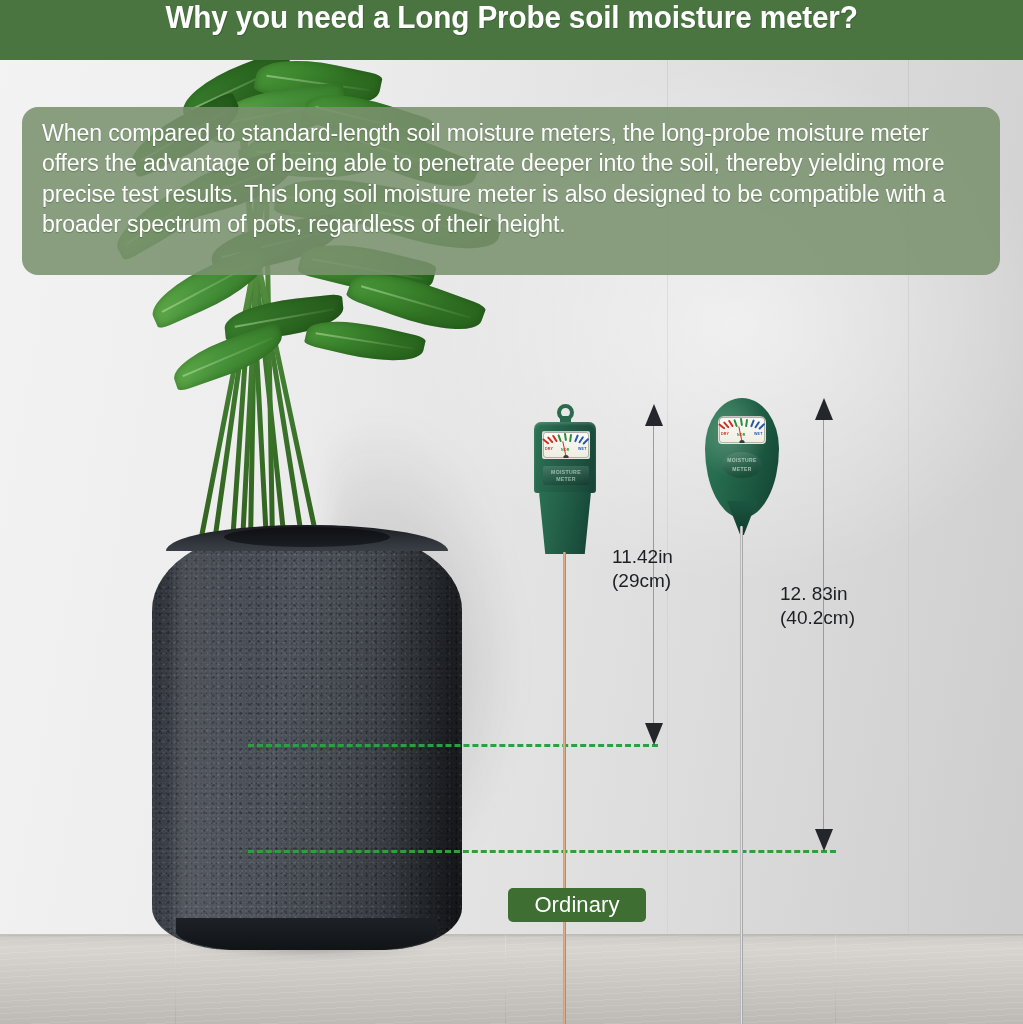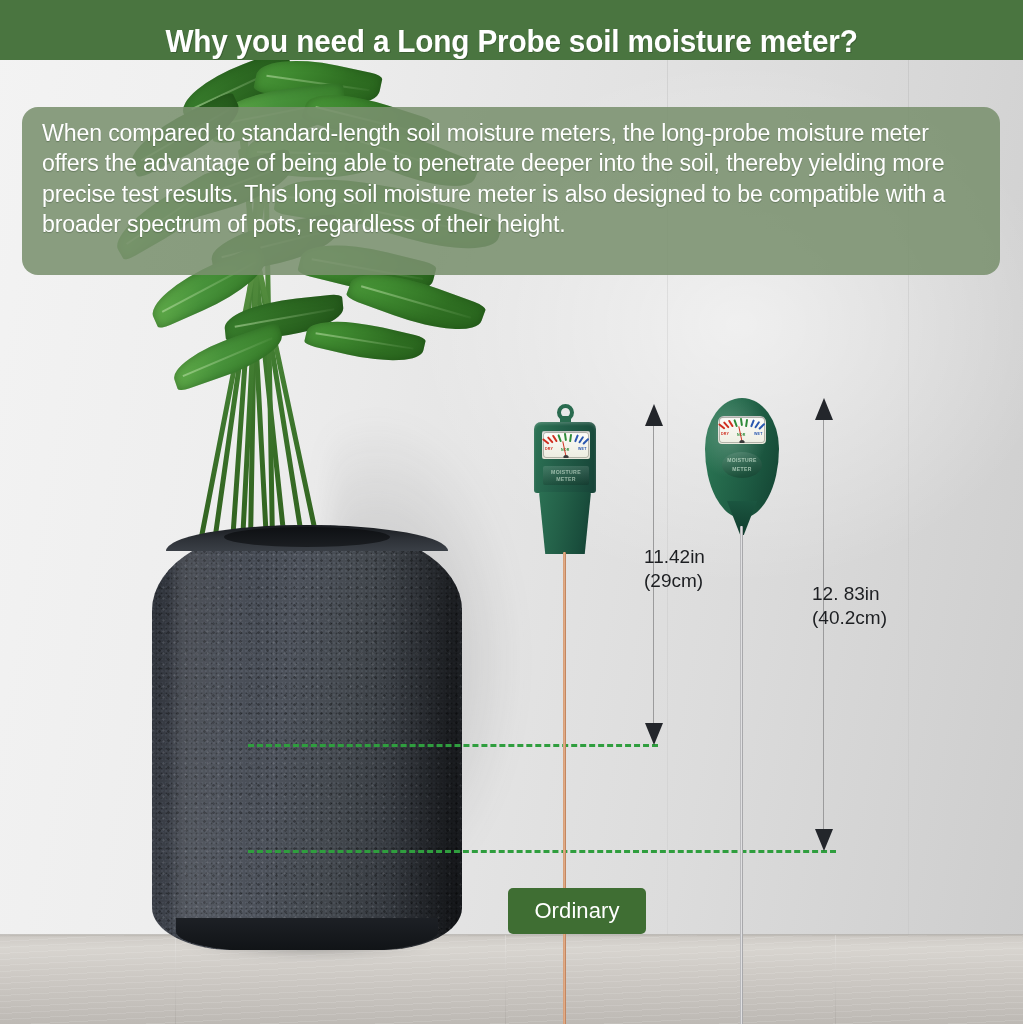--- a/index.html
+++ b/index.html
@@ -129,21 +129,21 @@
     background:linear-gradient(90deg, rgba(190,225,170,.55), rgba(190,225,170,.05));
     transform:rotate(-4deg);
   }
   .leaf.lite { background:linear-gradient(125deg,#67b24e,#47923a 45%,#357a27); }
   .leaf.dark { background:linear-gradient(125deg,#3c8430,#2d6a22 50%,#23551a); }
 
   
   .header {
     position:absolute; left:0; top:0; width:1023px; height:60px;
     background:#4a7540;
-    display:flex; align-items:flex-end; justify-content:center;
+    display:flex; align-items:flex-start; justify-content:center;
   }
   .header-title {
     color:#ffffff; font-size:31px; font-weight:700;
     letter-spacing:-.2px; white-space:nowrap;
     transform:scaleX(.96);
     text-shadow:1px 1px 0 rgba(0,0,0,.18);
   }
 
   
   .desc-box {
@@ -173,21 +173,21 @@
   .arrow-up, .arrow-down {
     position:absolute; width:0; height:0;
     border-left:9px solid transparent;
     border-right:9px solid transparent;
   }
   .arrow-up { border-bottom:22px solid #23262b; }
   .arrow-down { border-top:22px solid #23262b; }
 
   .dim-label {
     position:absolute; color:#1d1f22; font-size:19px; line-height:1.28;
-    text-align:left; white-space:nowrap; font-weight:400;margin-left:32px;
+    text-align:left; white-space:nowrap; font-weight:400;
   }
 
   
   .meter-ord { position:absolute; left:531px; top:404px; width:68px; height:345px; }
   .ord-hook {
     position:absolute; left:26px; top:0; width:17px; height:17px;
     border:4px solid #2a6b4f; border-radius:50%;
     background:transparent;
   }
   .ord-hook-neck {
@@ -290,21 +290,21 @@
     width:5px; height:3px; border-radius:50% 50% 0 0; background:#3b3b3b;
   }
   .gauge-frame {
     position:absolute; inset:1px;
     border:0.8px solid rgba(120,120,110,.5);
     border-radius:3px;
   }
 
   
   .pill {
-    position:absolute; height:46px;
+    position:absolute; height:34px;
     background:#3f6e33; border-radius:5px;
     display:flex; align-items:center; justify-content:center;
     padding:0 14px;
   }
   .pill span { color:#fff; font-size:22px; letter-spacing:.1px; white-space:nowrap; }
   .pill.ordinary { left:508px; top:888px; width:138px; }
   .pill.longprobe { left:676px; top:888px; width:152px; }
 </style>
 </head>
 <body>

